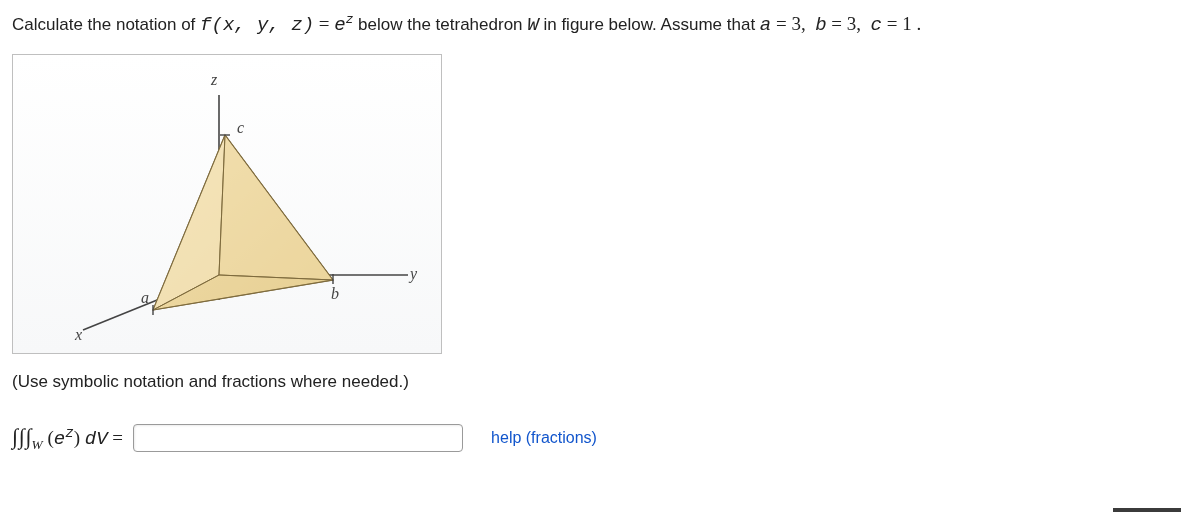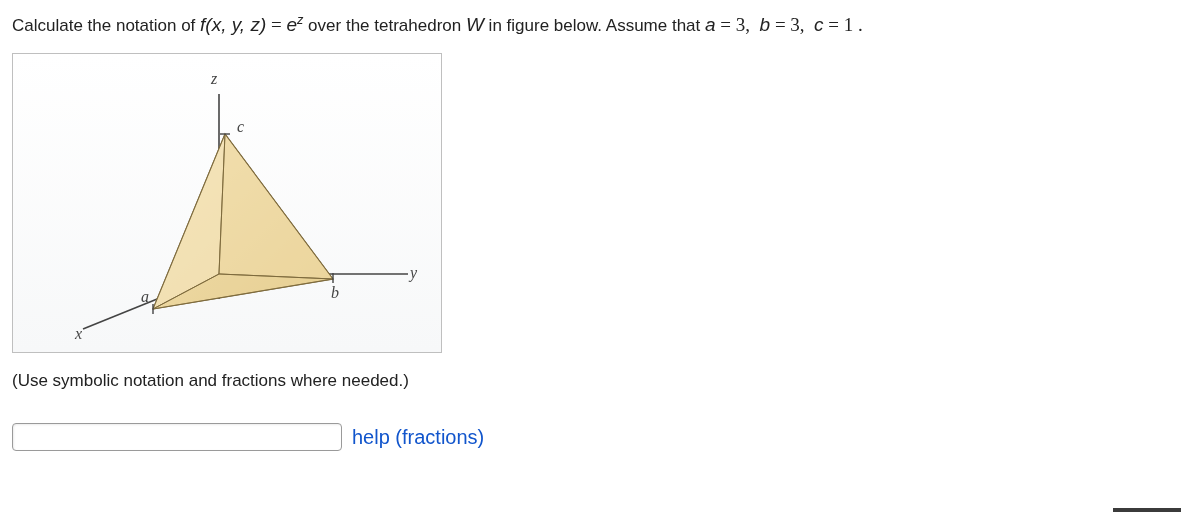--- a/index.html
+++ b/index.html
@@ -9,21 +9,21 @@
       font-family: Arial, Helvetica, sans-serif;
       font-size: 17px;
       color: #222;
       background: #fff;
       width: 1181px;
     }
     .prompt-line {
       margin-bottom: 14px;
       line-height: 1.5;
     }
-    .math-i { font-family: Liberation Sans, sans-serif; font-style: italic; font-size: 19px; }
+    .math-i { font-family: Liberation Mono, monospace; font-style: italic; font-size: 19px; }
     .math-r { font-family: 'Times New Roman', Times, serif; font-style: normal; font-size: 19px; }
     .sup { font-size: 0.75em; vertical-align: super; font-style: italic;}
     .figure {
       width: 430px;
       height: 300px;
       border: 1px solid #bfbfbf;
       background: linear-gradient(#ffffff,#f7f8f9);
       position: relative;
       margin-bottom: 18px;
     }
@@ -47,21 +47,22 @@
       height: 28px;
       border: 1px solid #9a9a9a;
       border-radius: 4px;
       padding: 2px 8px;
       font-size: 16px;
       box-shadow: inset 1px 1px 2px rgba(0,0,0,0.08);
     }
     .help-link {
       color: #1155cc;
       cursor: pointer;
-      font-size: 20px;
+      font-size: 16px;
+      margin-left: 18px;
     }
     .axis-label {
       font-family: 'Times New Roman', Times, serif;
       font-style: italic;
       font-size: 16px;
       fill: #444;
     }
     .bottom-bar {
       position: absolute;
       right: 0;
@@ -75,21 +76,21 @@
 </head>
 <body>
 
 <div class="page-wrap">
 
 <div class="prompt-line">
   <span>Calculate the notation of </span>
   <span class="math-i">f(x,&nbsp;y,&nbsp;z)</span>
   <span class="math-r"> = </span>
   <span class="math-i">e</span><span class="math-i sup">z</span>
-  <span> over the tetrahedron </span>
+  <span> below the tetrahedron </span>
   <span class="math-i">W</span>
   <span> in figure below. Assume that </span>
   <span class="math-i">a</span><span class="math-r"> = </span><span class="math-r">3</span><span class="math-r">,&nbsp; </span>
   <span class="math-i">b</span><span class="math-r"> = </span><span class="math-r">3</span><span class="math-r">,&nbsp; </span>
   <span class="math-i">c</span><span class="math-r"> = </span><span class="math-r">1</span><span class="math-r"> .</span>
 </div>
 
 <div class="figure">
   <svg width="430" height="300" viewBox="0 0 430 300">
     <defs>
@@ -120,19 +121,27 @@
 
     <text class="axis-label" x="128" y="248">a</text>
     <text class="axis-label" x="318" y="244">b</text>
     <text class="axis-label" x="224" y="78">c</text>
   </svg>
 </div>
 
 <div class="instr">(Use symbolic notation and fractions where needed.)</div>
 
 <div class="answer-row">
+  <span class="answer-label">
+    <span class="intsym">∫</span>
+    <span class="intsym" style="margin-left:-4px">∫</span>
+    <span class="intsym" style="margin-left:-4px">∫</span><span class="sub">W</span>
+    <span class="math-r">(</span><span class="math-i">e</span><span class="math-i sup">z</span><span class="math-r">)</span>
+    <span class="math-i"> dV</span>
+    <span class="math-r"> = </span>
+  </span>
   <input type="text" class="answer-input" placeholder="" style="">
   <span class="help-link">help (fractions)</span>
 </div>
 
 <div class="bottom-bar"></div>
 
 </div>
 
 </body></html>

